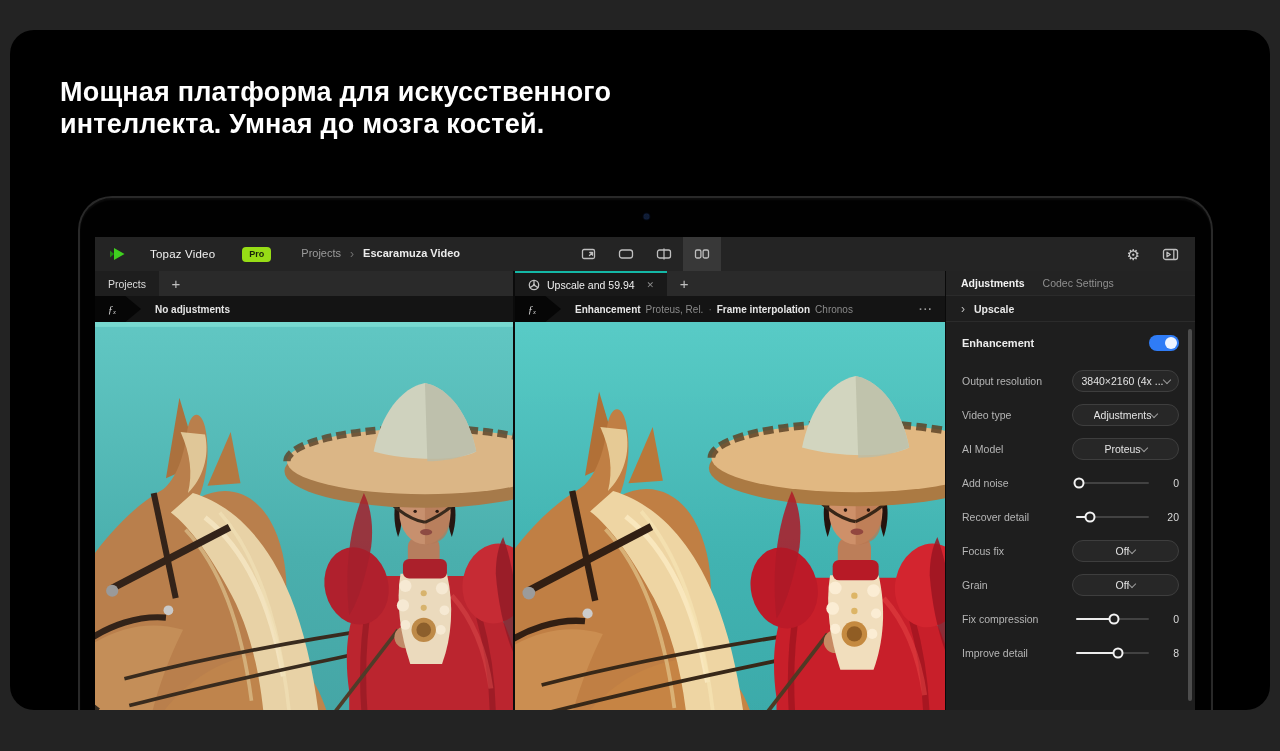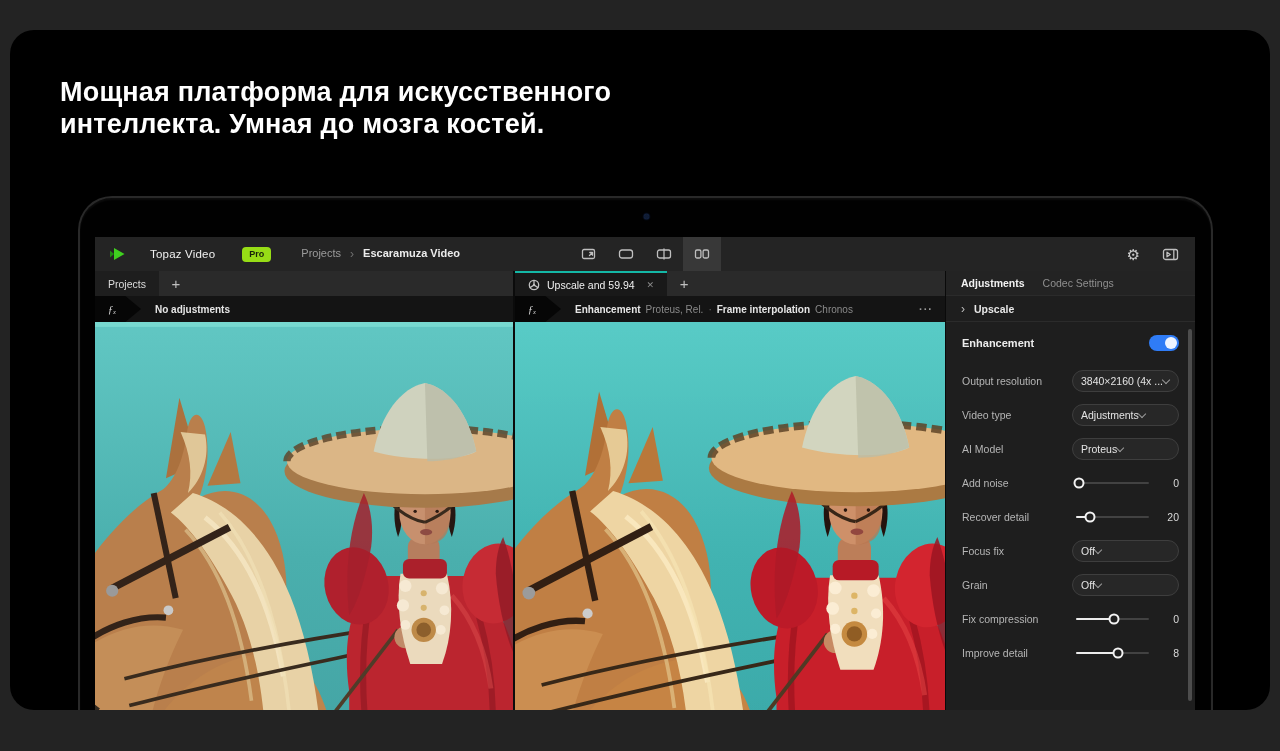--- a/index.html
+++ b/index.html
@@ -93,21 +93,21 @@
   .enh-label { font-size:11px; font-weight:600; color:#ececec; }
   .toggle { width:30px; height:16px; border-radius:9px; background:#3c3c3c; position:relative; }
   .toggle.on { background:#2f7cf6; }
   .toggle .knob { position:absolute; top:2px; width:12px; height:12px; border-radius:50%; background:#eef4ff; left:2px; }
   .toggle.on .knob { left:auto; right:2px; }
 
   .ctl-row { height:30px; margin-bottom:4px; display:flex; align-items:center; }
   .ctl-label { flex:1; font-size:10.5px; color:#b5b5b5; }
   .dropdown { margin-left:auto; width:107px; height:22px; background:#272727;
               border:1px solid #3e3e3e; border-radius:11px; display:flex; align-items:center;
-              justify-content:flex-start; padding:0 8px; }
+              justify-content:center; padding:0 8px; }
   .dd-value { font-size:10.5px; color:#e3e3e3; white-space:nowrap; overflow:hidden; }
   .chev { width:6px; height:6px; border-right:1.4px solid #9a9a9a; border-bottom:1.4px solid #9a9a9a;
           transform:rotate(45deg); margin-top:-3px; flex:0 0 auto; }
   .slider { width:73px; height:22px; display:flex; align-items:center; position:relative; margin-right:4px; }
   .sl-track { position:relative; width:100%; height:2px; background:#424242; border-radius:1px; }
   .sl-fill { position:absolute; left:0; top:0; height:2px; background:#ececec; border-radius:1px; }
   .sl-knob { position:absolute; top:50%; width:11px; height:11px; border-radius:50%;
              border:2.5px solid #f2f2f2; background:#1e1e1e; transform:translate(-50%,-50%); }
   .ctl-value { width:26px; text-align:right; font-size:10.5px; color:#d8d8d8; }
   .sb-scroll { position:absolute; right:3px; top:58px; height:372px; width:4px;

